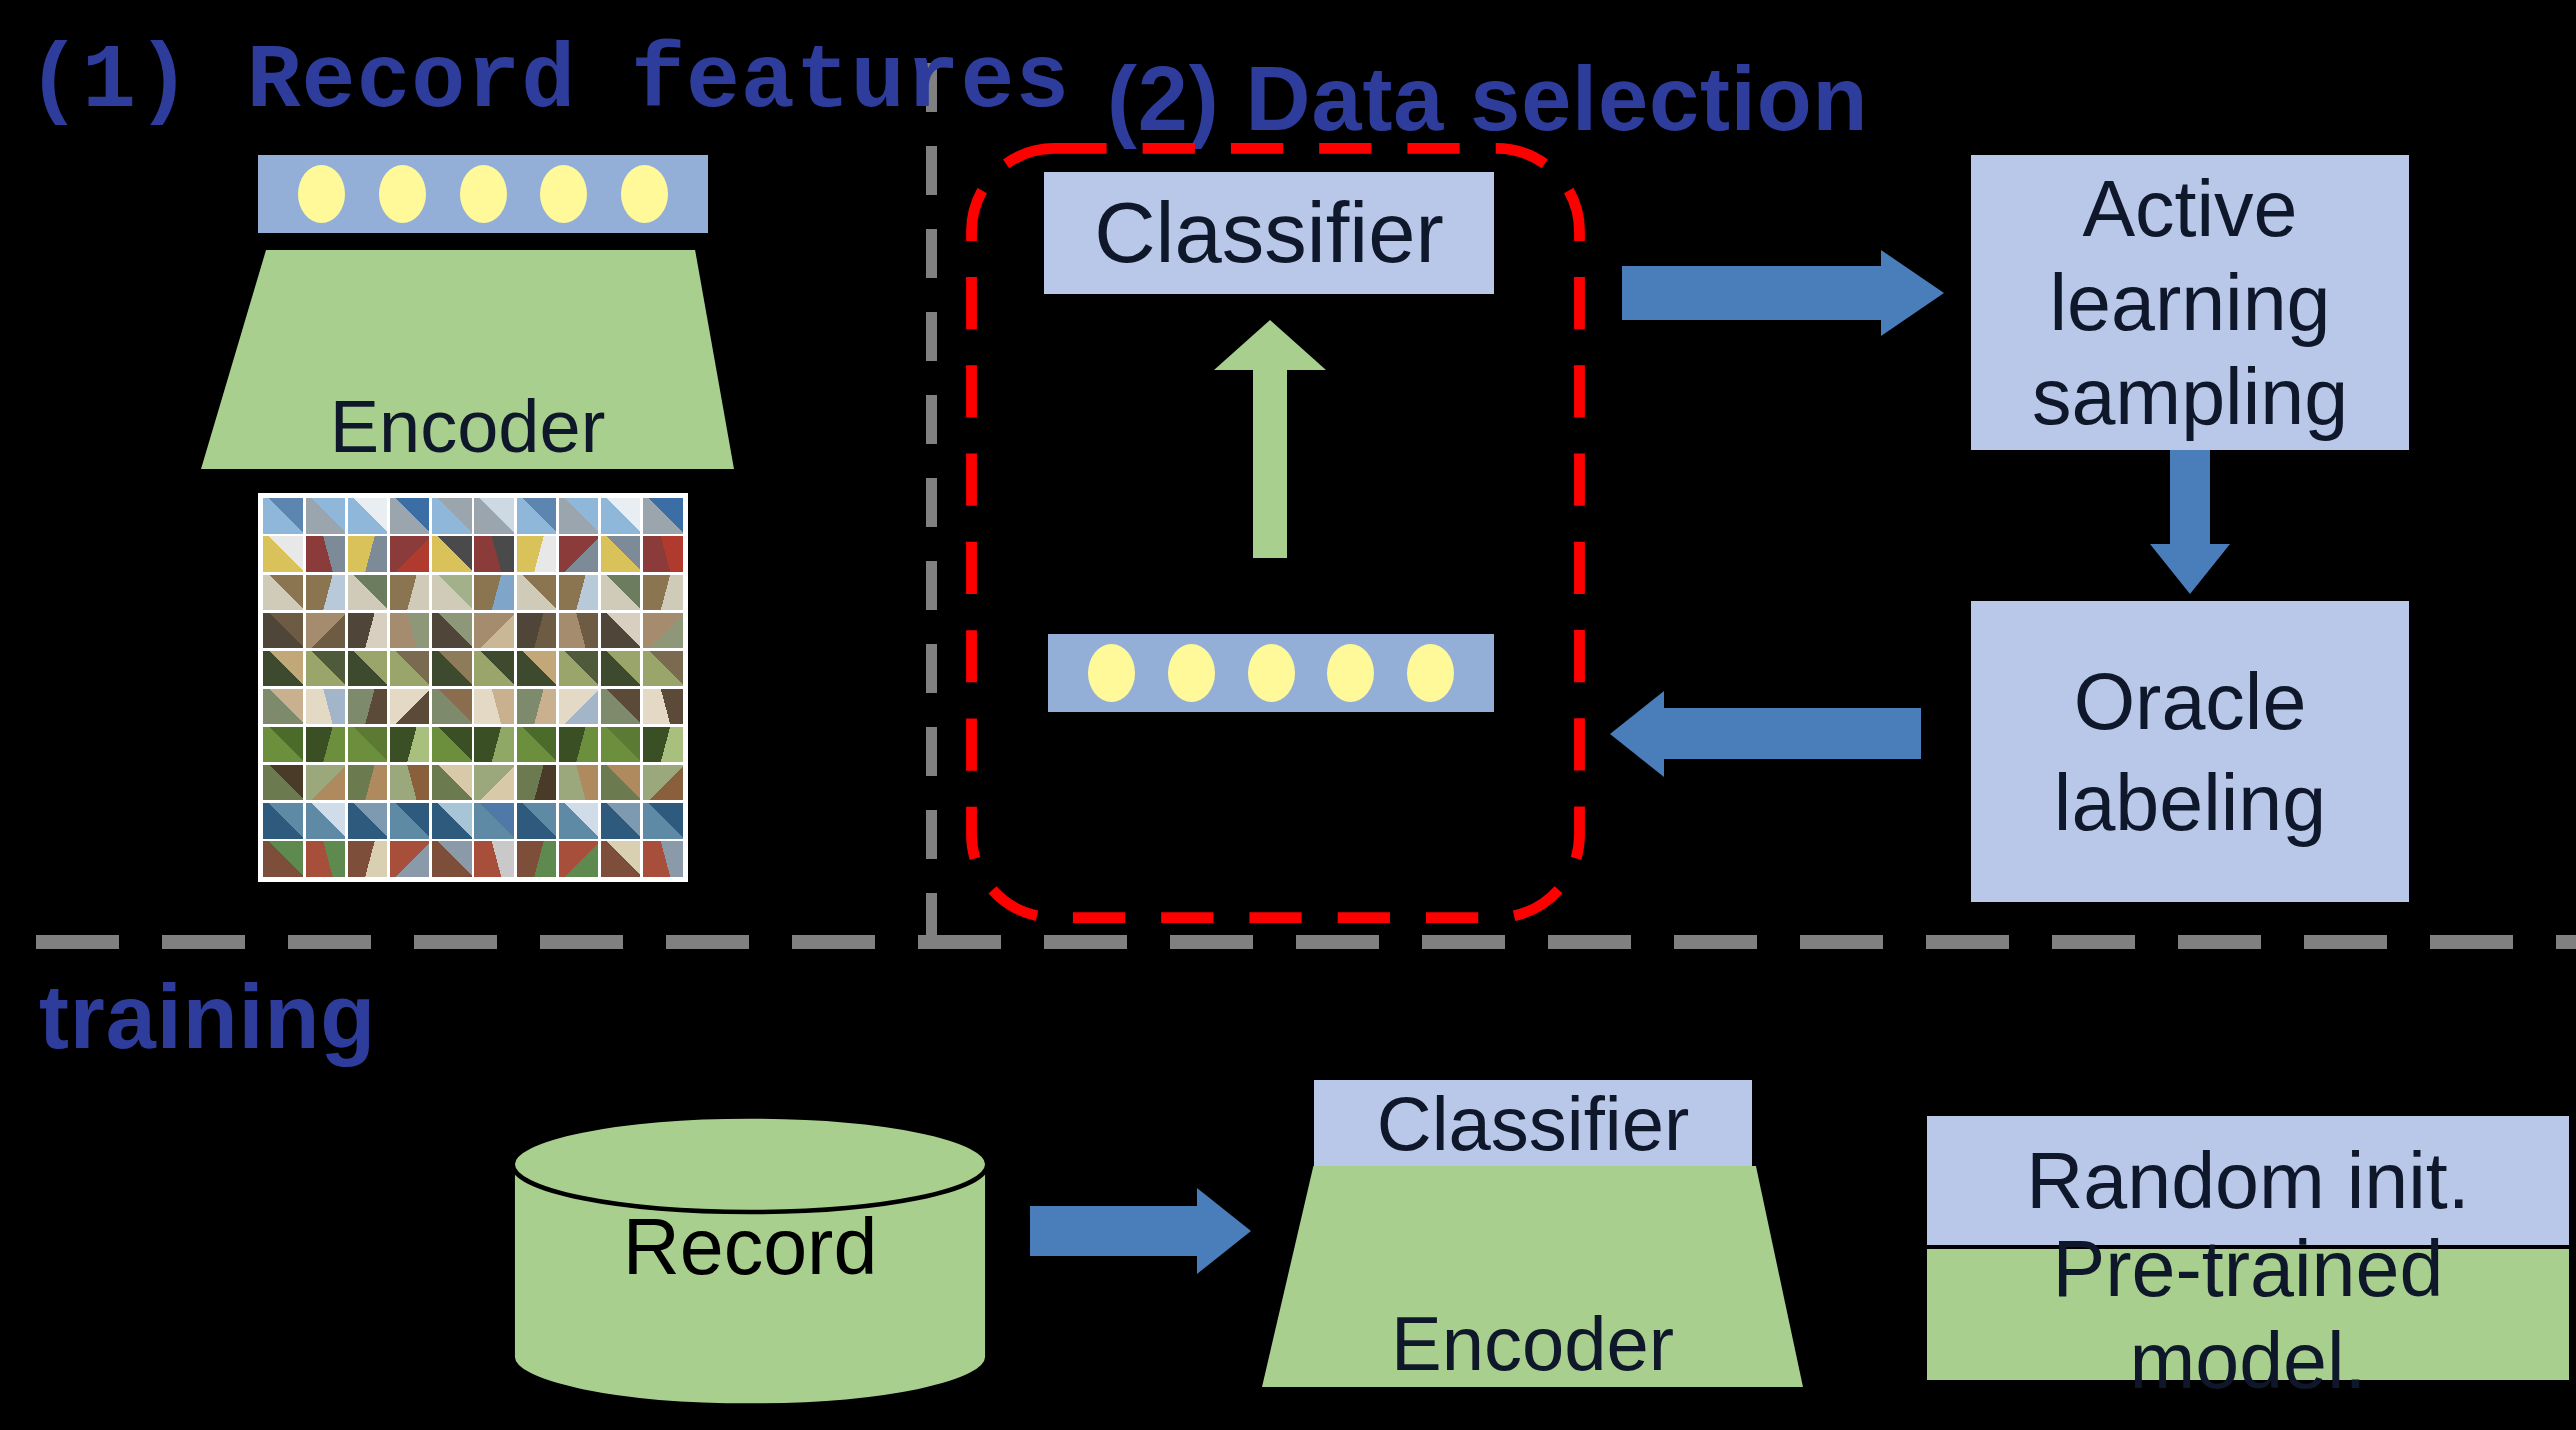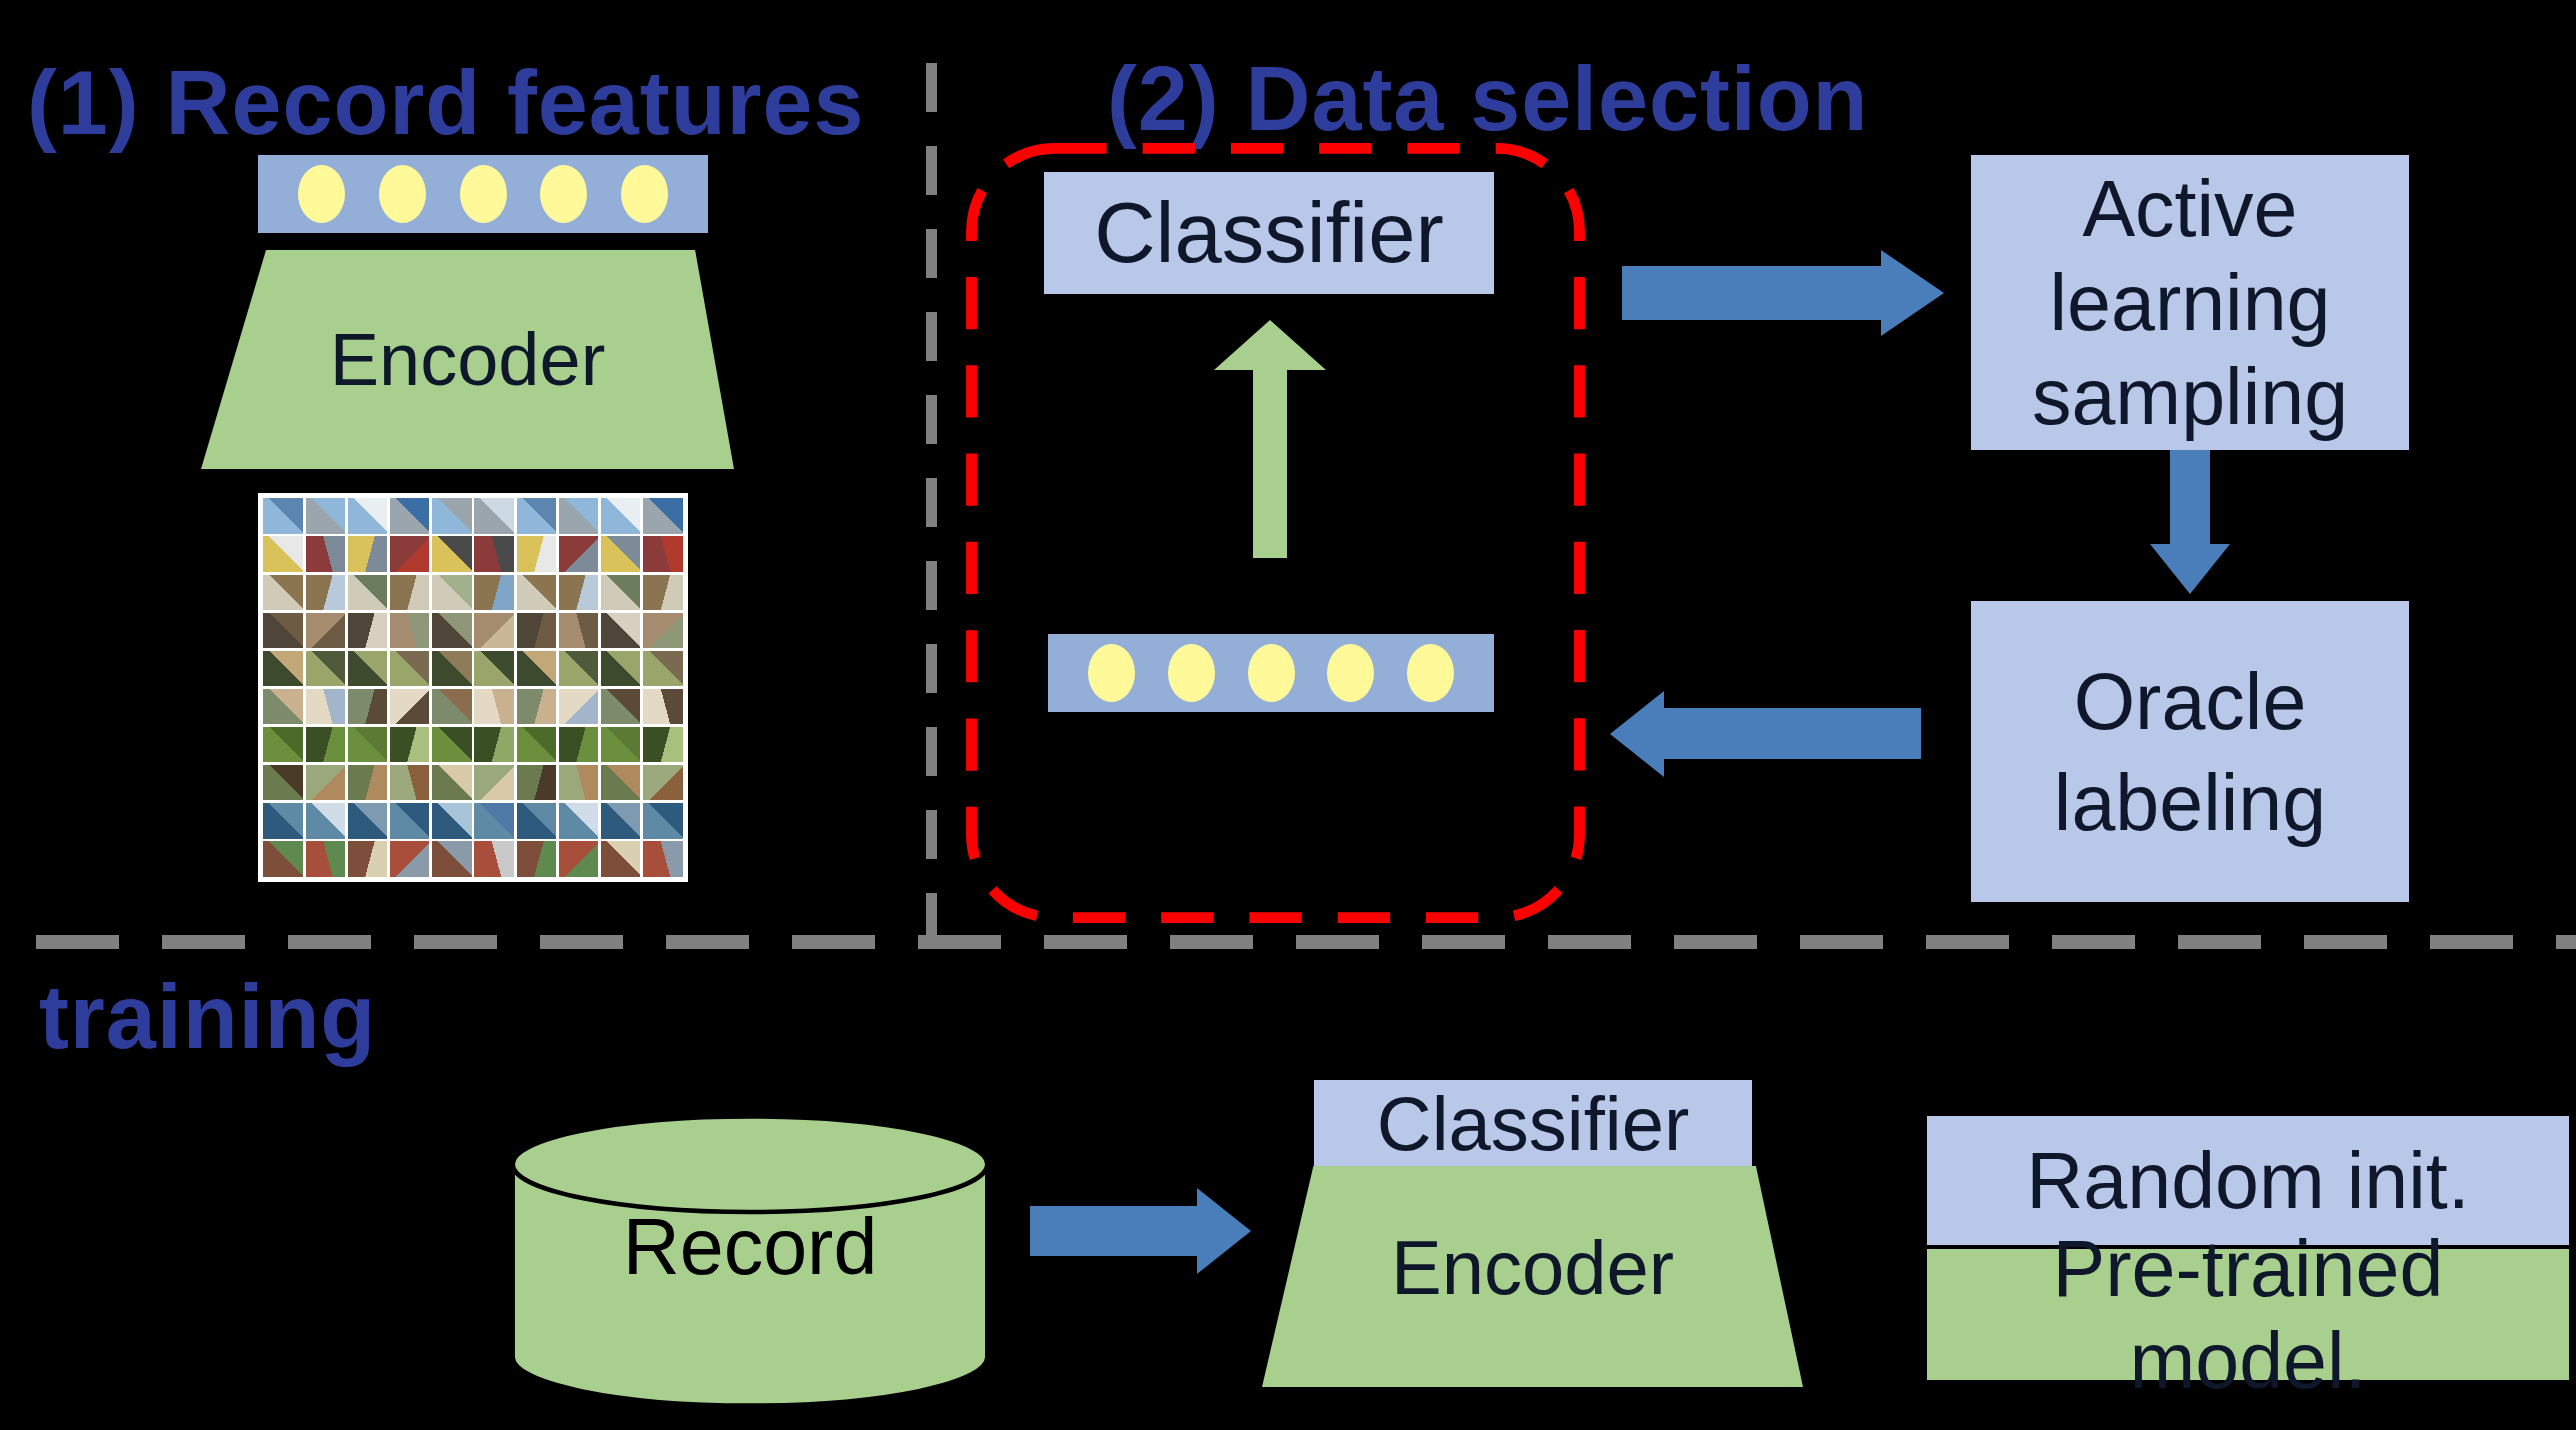--- a/index.html
+++ b/index.html
@@ -31,21 +31,21 @@
     background:var(--bar-blue); display:flex; align-items:center;
     justify-content:space-between; padding:0 40px; box-sizing:border-box;
   }
   .dot{ width:47px; height:58px; border-radius:50%; background:var(--yellow); }
   
   .bluebox{
     background:var(--box-blue); color:#000; display:flex; align-items:center;
     justify-content:center; text-align:center;
   }
   .greenbox{ background:var(--green); }
-  .trapezoid{ background:var(--green); display:flex; align-items:center; justify-content:center; }
+  .trapezoid{ background:var(--green); display:flex; align-items:flex-end; justify-content:center; }
   .shape-label{ color:#0f172a; }
   
   .arrow-part{ position:absolute; }
   .shaft{ background:var(--arrow-blue); }
   .g-shaft{ background:var(--green); }
   .tri{ width:0; height:0; }
   
   svg{ display:block; }
   .grid-panel{
     background:var(--white); display:grid; padding:5.4px; box-sizing:border-box;
@@ -55,21 +55,21 @@
   .cyl-text{ text-align:center; color:#000; font-size:79px; line-height:101px; }
 </style>
 </head>
 <body>
 
 <div id="canvas" style="background: rgb(0, 0, 0); width: 2576px; height: 1431px;">
 
   <div class="abs vline" style="left:926px; top:63px; height:881px;"></div>
   <div class="abs hline" style="left:36px; top:935px; width:2540px;"></div>
 
-  <div class="abs section-title" style="left:27px; top:51px;">(1) Record features</div>
+  <div class="abs section-title" style="left:27px; top:30px;font-family:Liberation Mono, monospace;">(1) Record features</div>
 
   <div class="abs feature-bar" style="left:258px; top:155px; width:450px; height:78px;">
       <span class="dot"></span>
       <span class="dot"></span>
       <span class="dot"></span>
       <span class="dot"></span>
       <span class="dot"></span>
     </div>
 
   <div class="abs trapezoid" style="left:201px; top:250px; width:533px; height:219px;

